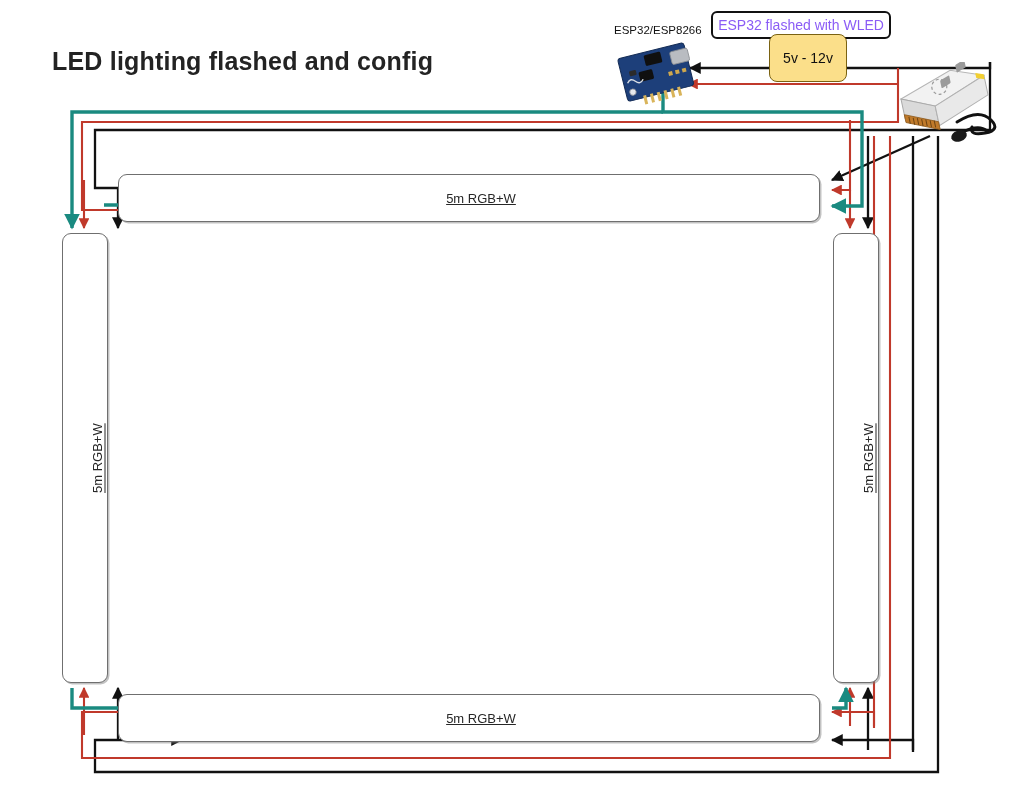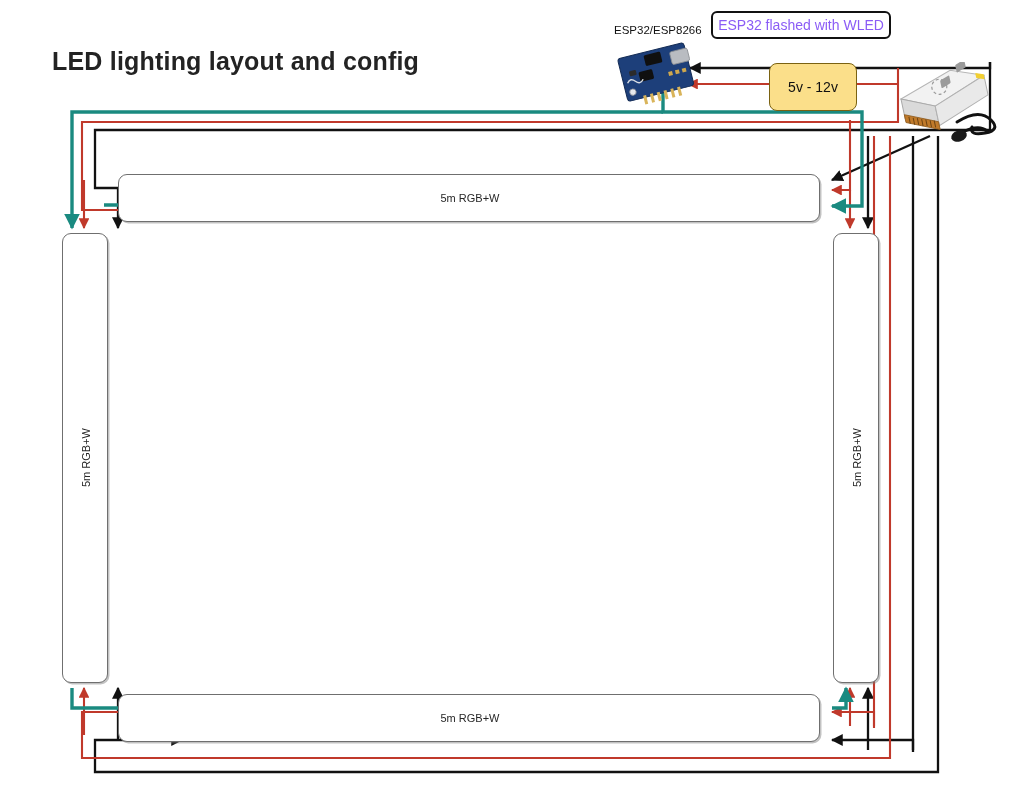--- a/index.html
+++ b/index.html
@@ -47,30 +47,31 @@
   .strip {
     position: absolute;
     background: #ffffff;
     border: 1.6px solid #6f6f6f;
     border-radius: 9px;
     box-sizing: border-box;
     box-shadow: 1.5px 1.5px 0 rgba(120,120,120,.45);
   }
   .strip .strip-label {
     position: absolute;
-    left: 1px;
+    left: 12px;
     top: 0;
     width: 100%;
     height: 100%;
     display: flex;
     align-items: center;
     justify-content: center;
-    font-size: 11px;
+    font-size: 13px;
     color: #272727;
     white-space: nowrap;
+    text-decoration: underline;
   }
   .strip.vertical .strip-label {
     writing-mode: vertical-rl;
     transform: rotate(180deg);
   }
 
   #strip-top    { left: 118px; top: 174px; width: 702px; height: 48px; }
   #strip-bottom { left: 118px; top: 694px; width: 702px; height: 48px; }
   #strip-left   { left: 62px;  top: 233px; width: 46px;  height: 450px; }
   #strip-right  { left: 833px; top: 233px; width: 46px;  height: 450px; }
@@ -114,22 +115,22 @@
     width: 180px;
     height: 28px;
     background: #ffffff;
     border: 2px solid #111111;
     border-radius: 6px;
     font-size: 14px;
     color: #8b5cf6;
   }
   #callout-voltage {
     left: 769px;
-    top: 63px;
-    width: 88px;
+    top: 34px;
+    width: 78px;
     height: 48px;
     background: #fbdf8a;
     border: 1.8px solid #7a6212;
     border-radius: 8px;
     font-size: 14px;
     color: #101010;
   }
 
   
   #esp-label {
@@ -155,21 +156,21 @@
     top: 62px;
     width: 112px;
     height: 90px;
   }
 </style>
 </head>
 <body>
 
 <div id="canvas">
 
-  <div id="page-title">LED lighting layout and config</div>
+  <div id="page-title">LED lighting flashed and config</div>
 
   <svg id="wiring" viewBox="0 0 1024 800" xmlns="http://www.w3.org/2000/svg">
     <defs>
       <marker id="ah-red" viewBox="0 0 10 10" refX="9" refY="5" markerWidth="5.2" markerHeight="5.2" orient="auto-start-reverse">
         <path d="M 0 0 L 10 5 L 0 10 z" fill="#c0392b"></path>
       </marker>
       <marker id="ah-black" viewBox="0 0 10 10" refX="9" refY="5" markerWidth="5.2" markerHeight="5.2" orient="auto-start-reverse">
         <path d="M 0 0 L 10 5 L 0 10 z" fill="#111111"></path>
       </marker>
       <marker id="ah-teal" viewBox="0 0 10 10" refX="9" refY="5" markerWidth="4.6" markerHeight="4.6" orient="auto-start-reverse">

